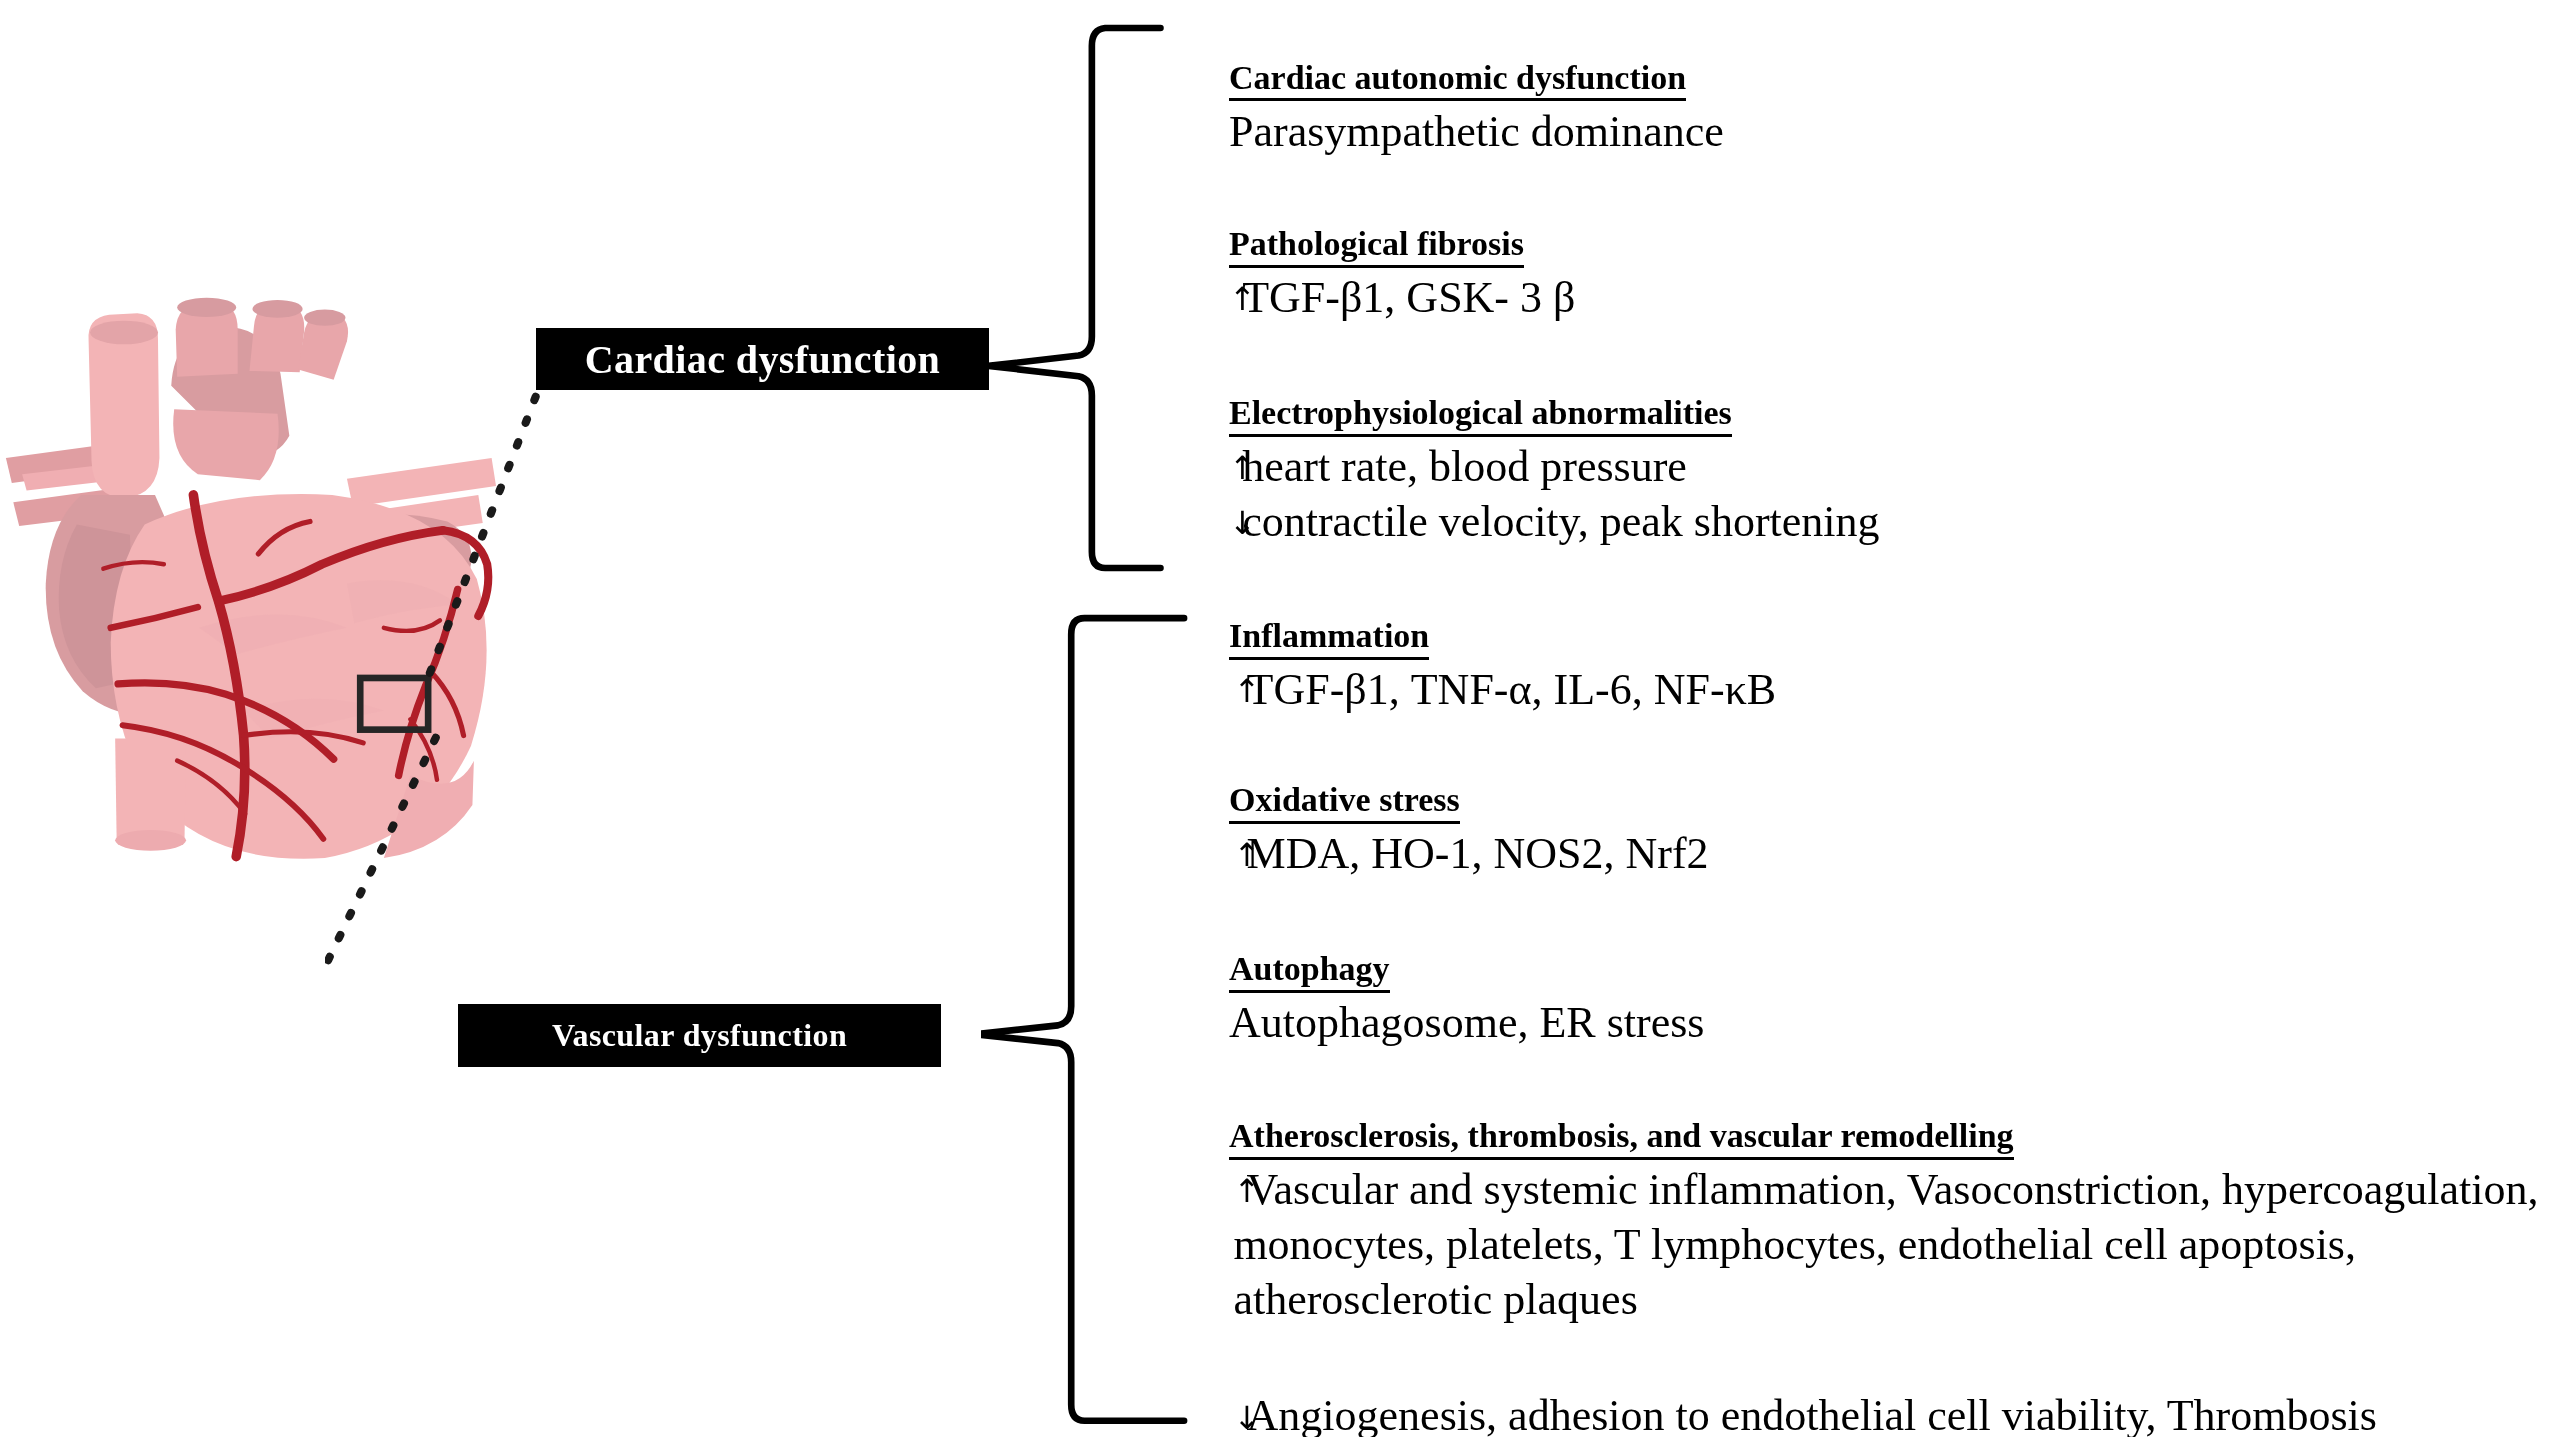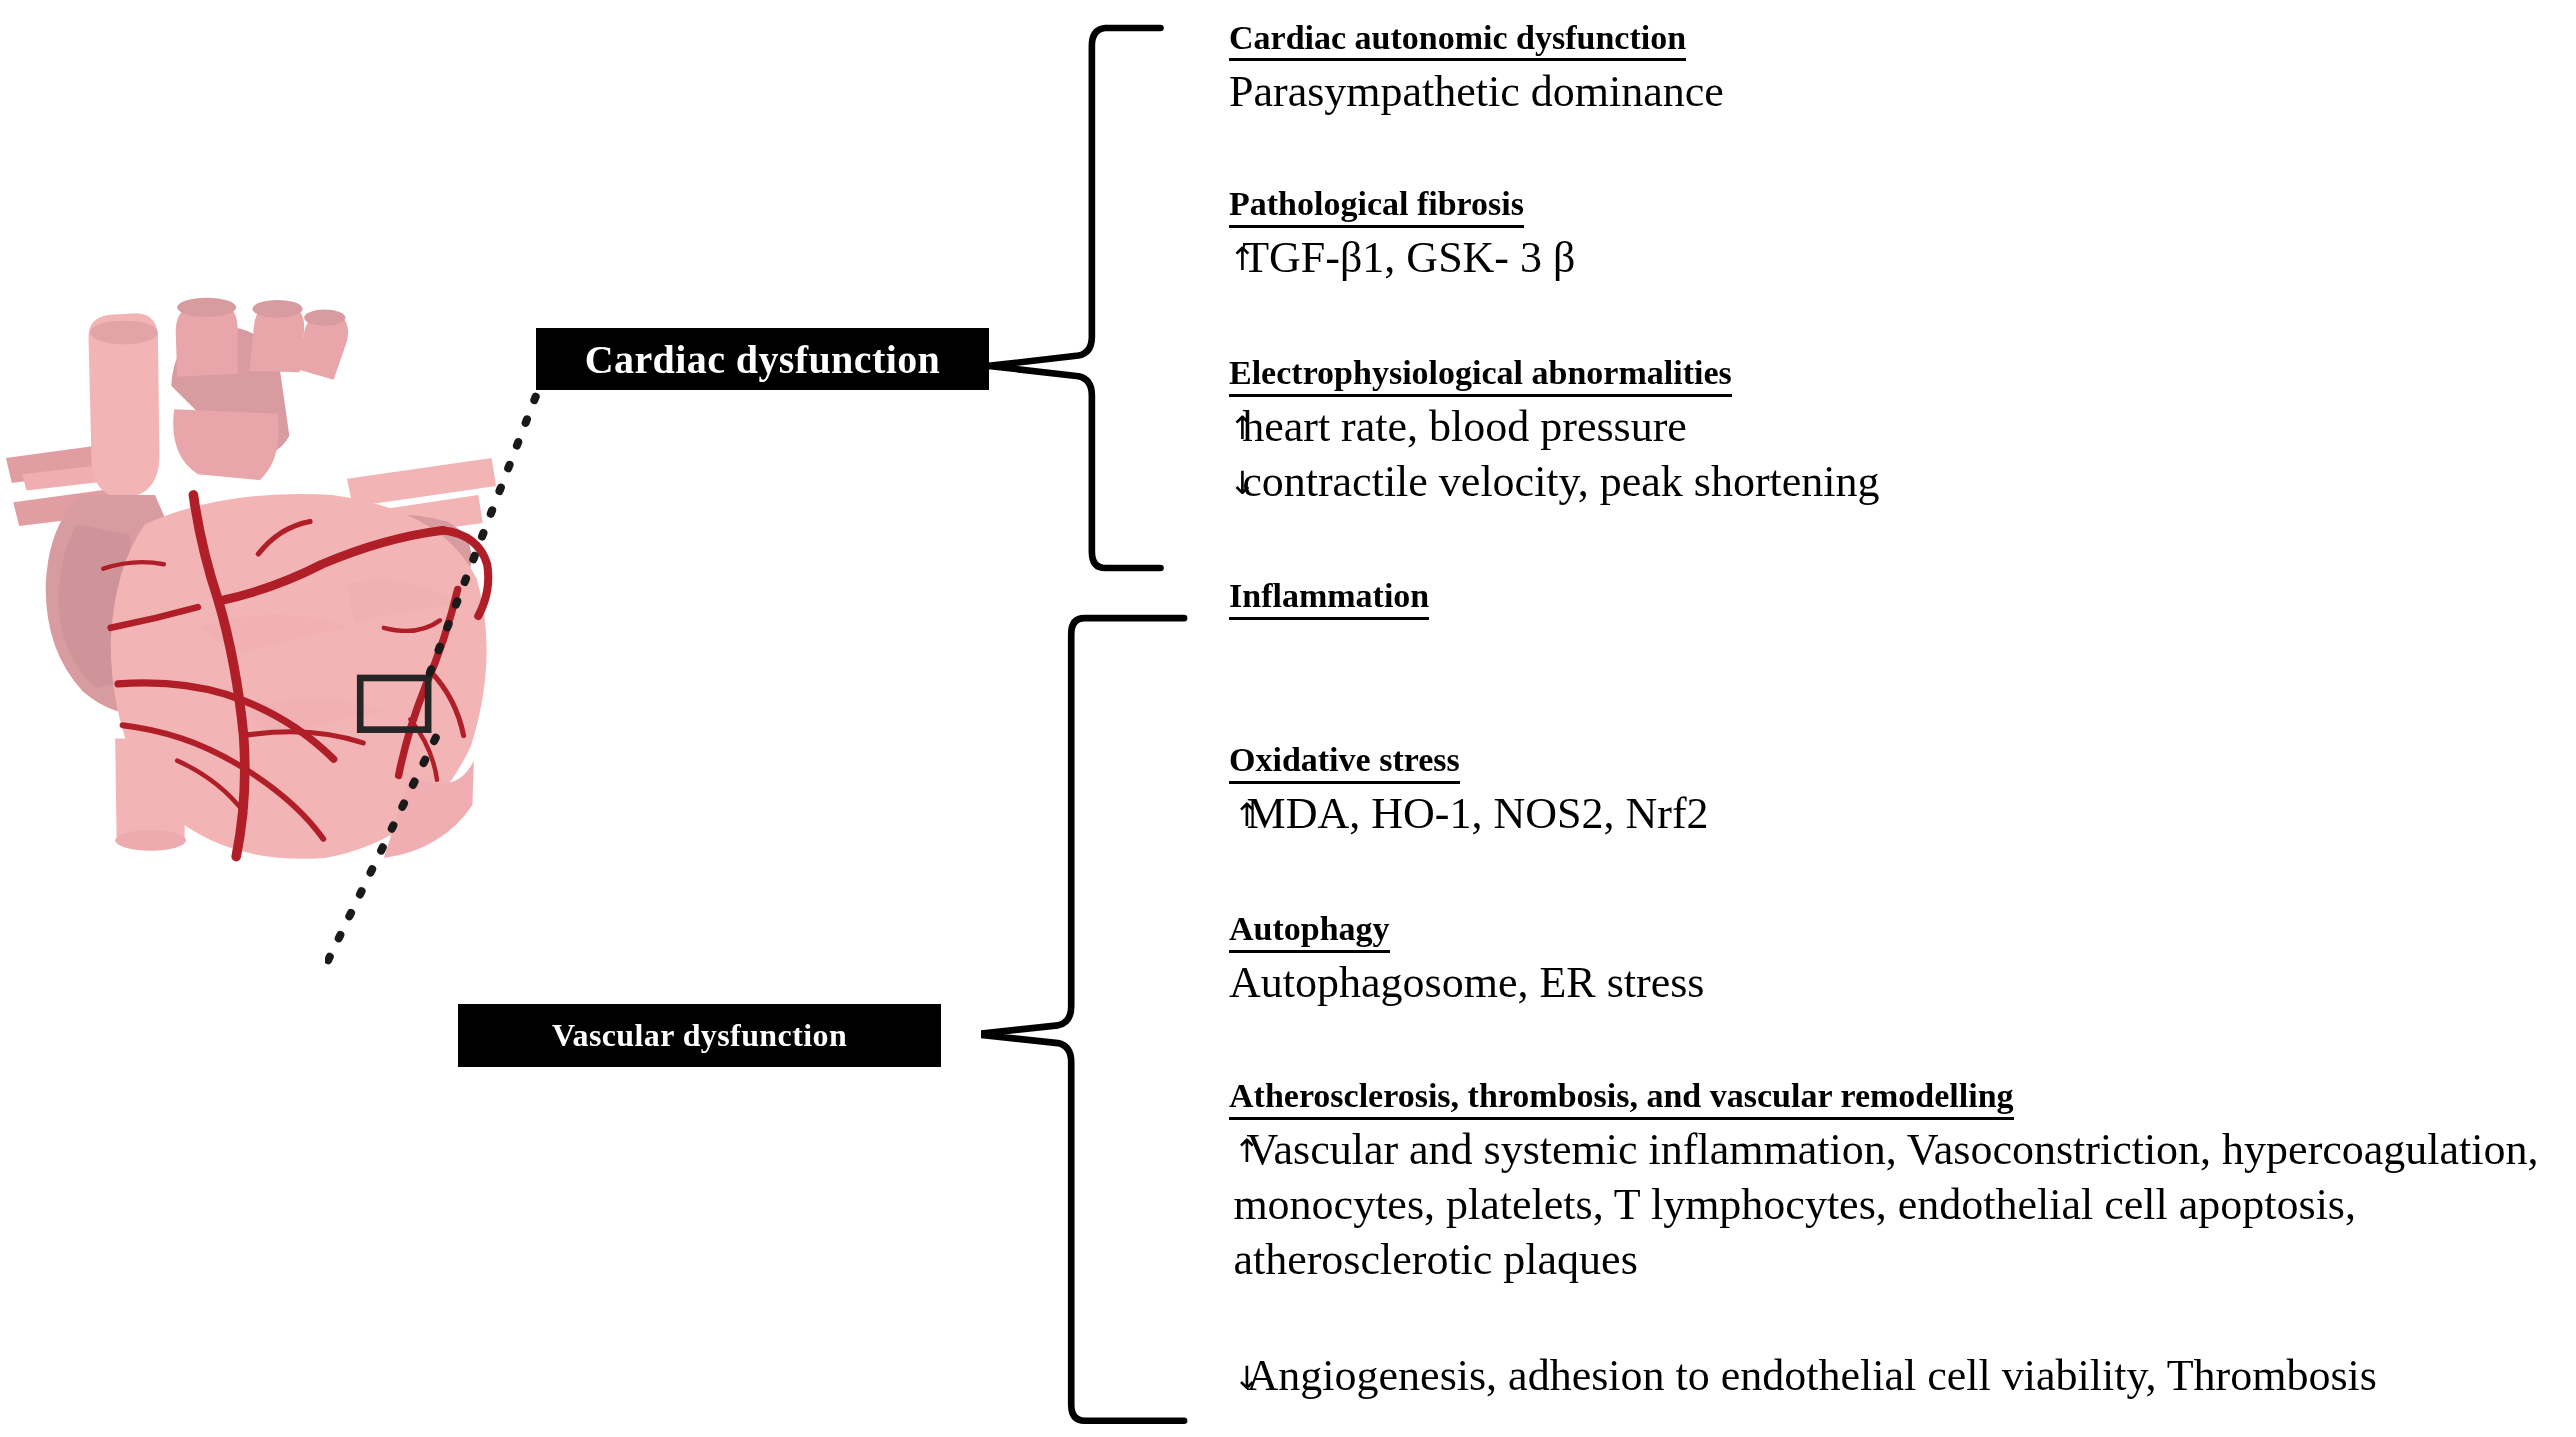--- a/index.html
+++ b/index.html
@@ -82,20 +82,21 @@
     position: absolute;
     left: 1229px;
     top: 0px;
     width: 1336px;
     height: 1437px;
   }
   .entry {
     position: absolute;
     left: 0;
     width: 1336px;
+    margin-top: 40px;
   }
   .entry-heading {
     font-size: 34px;
     font-weight: bold;
     line-height: 1.18;
     border-bottom: 3.7px solid #000000;
     display: inline-block;
     padding-bottom: 0.7px;
     white-space: nowrap;
   }
@@ -249,20 +250,23 @@
     <div class="entry" style="top:353px;">
       <div class="entry-heading">Electrophysiological abnormalities</div>
       <div class="entry-lines">
         <span class="entry-line"><span class="arrow up"></span><span>heart rate, blood pressure</span></span>
         <span class="entry-line"><span class="arrow down"></span><span>contractile velocity, peak shortening</span></span>
       </div>
     </div>
 
     <div class="entry" style="top:576px;">
       <div class="entry-heading">Inflammation</div>
+      <div class="entry-lines">
+        <span class="entry-line indent"><span class="arrow up"></span><span>TGF-β1, TNF-α, IL-6, NF-κB</span></span>
+      </div>
     </div>
 
     <div class="entry" style="top:740px;">
       <div class="entry-heading">Oxidative stress</div>
       <div class="entry-lines">
         <span class="entry-line indent"><span class="arrow up"></span><span>MDA, HO-1, NOS2, Nrf2</span></span>
       </div>
     </div>
 
     <div class="entry" style="top:1076px;">

